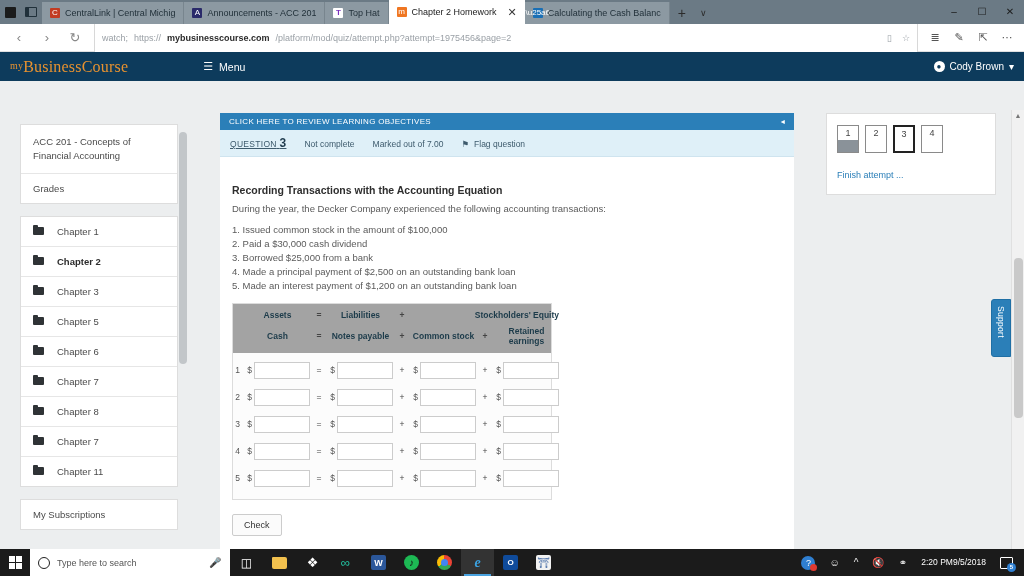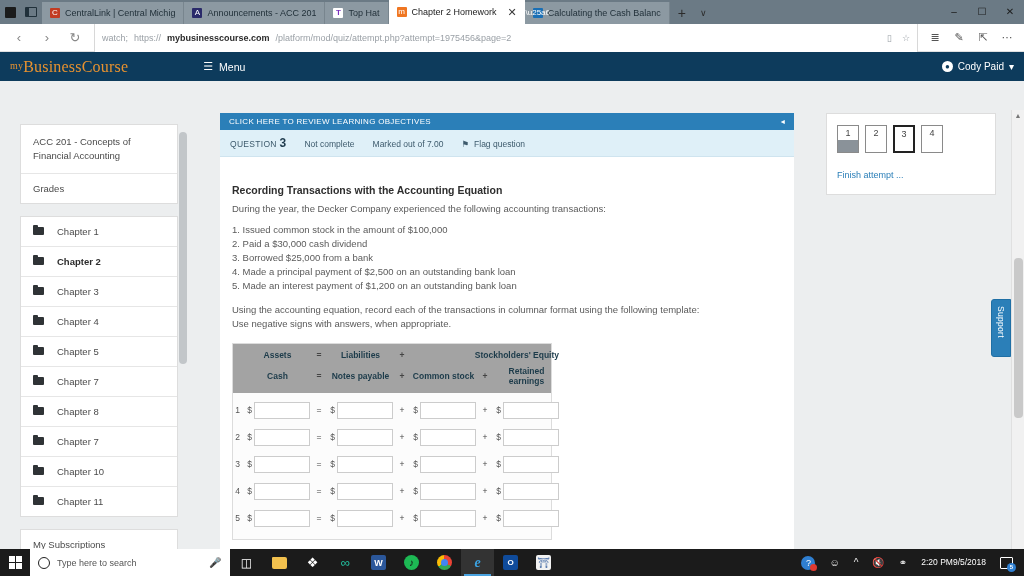--- a/index.html
+++ b/index.html
@@ -95,21 +95,21 @@
   .main { position: absolute; left: 220px; top: 32px; width: 574px; background: #ffffff; }
   .lo-bar {
     background: #2b7fb8; color: #ffffff; font-size: 8px; letter-spacing: .3px;
     padding: 4px 9px; display: flex; align-items: center;
   }
   .lo-bar .caret { margin-left: auto; font-size: 8px; }
   .qinfo {
     background: #dff0f8; border-bottom: 1px solid #cfe4ef;
     display: flex; align-items: baseline; gap: 18px; padding: 6px 10px; font-size: 8.5px; color: #3d5a6c;
   }
-  .qinfo .qno { font-size: 8.5px; letter-spacing: .3px; }
+  .qinfo .qno { font-size: 8.5px; letter-spacing: .3px; text-decoration: underline; }
   .qinfo .qno b { font-size: 12px; color: #1f3b4d; }
   .flagq { display: flex; align-items: center; gap: 5px; }
 
   .qbody { padding: 27px 12px 16px 12px; }
   .q-title { font-size: 10.5px; font-weight: bold; color: #2e2e2e; margin-bottom: 7px; }
   .q-lead { font-size: 9.5px; color: #5a5a5a; margin-bottom: 9px; }
   .tx-list { font-size: 9.5px; color: #5a5a5a; line-height: 1.47; margin-bottom: 10px; }
   .q-instr { font-size: 9.5px; color: #5a5a5a; line-height: 1.47; margin-bottom: 12px; }
 
   .eqtable { width: 320px; border: 1px solid #dcdcdc; background: #fcfcfc; }
@@ -261,21 +261,21 @@
 <div class="page">
 
   <div class="topbar">
     <div class="logo"><span class="my">my</span><span>BusinessCourse</span></div>
     <div class="menubtn">
       <span class="hamb">☰</span>
       <span>Menu</span>
     </div>
     <div class="userbtn">
       <span class="avatar-c">●</span>
-      <span>Cody Paid</span>
+      <span>Cody Brown</span>
       <span>▾</span>
     </div>
   </div>
 
   <div class="body-area">
 
     <div class="sidebar">
       <div class="card">
         <div class="course-title">ACC 201 - Concepts of Financial Accounting</div>
         <div class="nav-row">
@@ -290,41 +290,37 @@
         <div class="nav-row chapter current">
           <span class="folder"></span>
           <span>Chapter 2</span>
         </div>
         <div class="nav-row chapter">
           <span class="folder"></span>
           <span>Chapter 3</span>
         </div>
         <div class="nav-row chapter">
           <span class="folder"></span>
-          <span>Chapter 4</span>
-        </div>
-        <div class="nav-row chapter">
-          <span class="folder"></span>
           <span>Chapter 5</span>
         </div>
         <div class="nav-row chapter">
           <span class="folder"></span>
+          <span>Chapter 6</span>
+        </div>
+        <div class="nav-row chapter">
+          <span class="folder"></span>
           <span>Chapter 7</span>
         </div>
         <div class="nav-row chapter">
           <span class="folder"></span>
           <span>Chapter 8</span>
         </div>
         <div class="nav-row chapter">
           <span class="folder"></span>
           <span>Chapter 7</span>
-        </div>
-        <div class="nav-row chapter">
-          <span class="folder"></span>
-          <span>Chapter 10</span>
         </div>
         <div class="nav-row chapter">
           <span class="folder"></span>
           <span>Chapter 11</span>
         </div>
       </div>
       <div class="card">
         <div class="nav-row">
           <span>My Subscriptions</span>
         </div>
@@ -352,24 +348,20 @@
 
       <div class="qbody">
         <div class="q-title">Recording Transactions with the Accounting Equation</div>
         <div class="q-lead">During the year, the Decker Company experienced the following accounting transactions:</div>
         <div class="tx-list">
           <div>1. Issued common stock in the amount of $100,000</div>
           <div>2. Paid a $30,000 cash dividend</div>
           <div>3. Borrowed $25,000 from a bank</div>
           <div>4. Made a principal payment of $2,500 on an outstanding bank loan</div>
           <div>5. Made an interest payment of $1,200 on an outstanding bank loan</div>
-        </div>
-        <div class="q-instr">
-          <div>Using the accounting equation, record each of the transactions in columnar format using the following template:</div>
-          <div>Use negative signs with answers, when appropriate.</div>
         </div>
 
         <div class="eqtable">
           <div class="eqhead">
             <div class="eqrow">
               <span class="c-num"></span>
               <span class="c-lbl-a">Assets</span>
               <span class="c-op">=</span>
               <span class="c-lbl-b">Liabilities</span>
               <span class="c-op">+</span>

